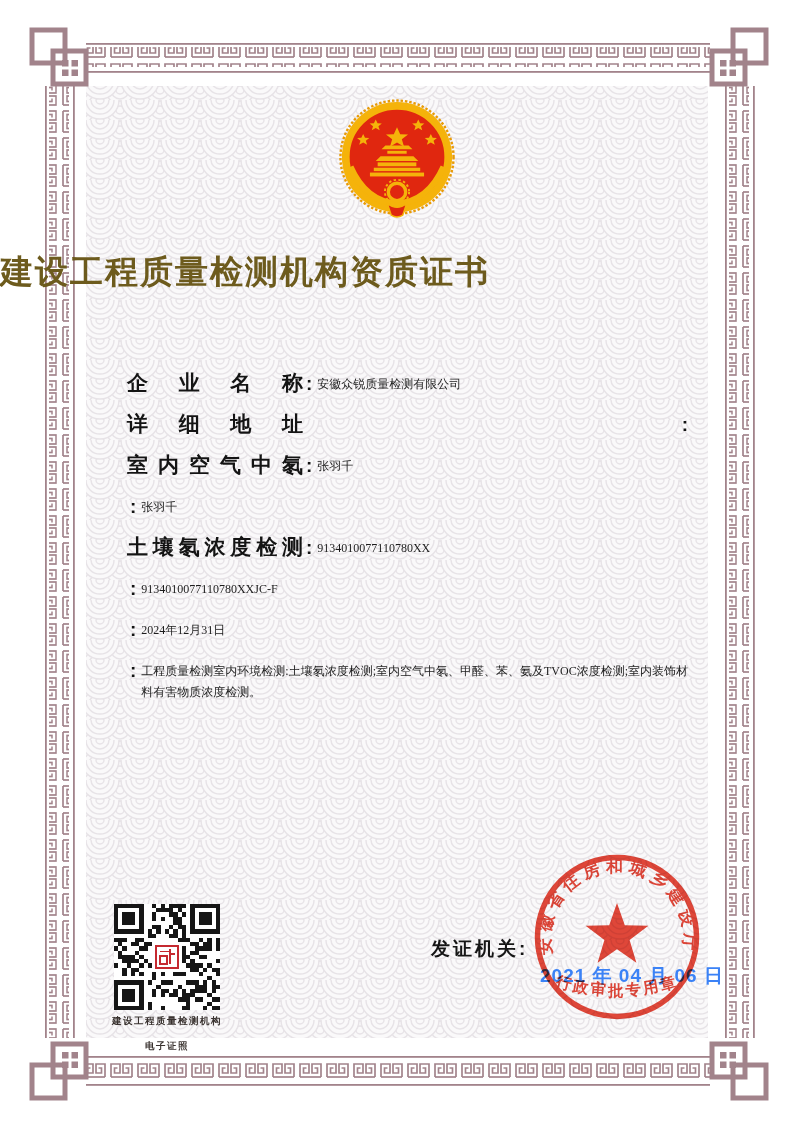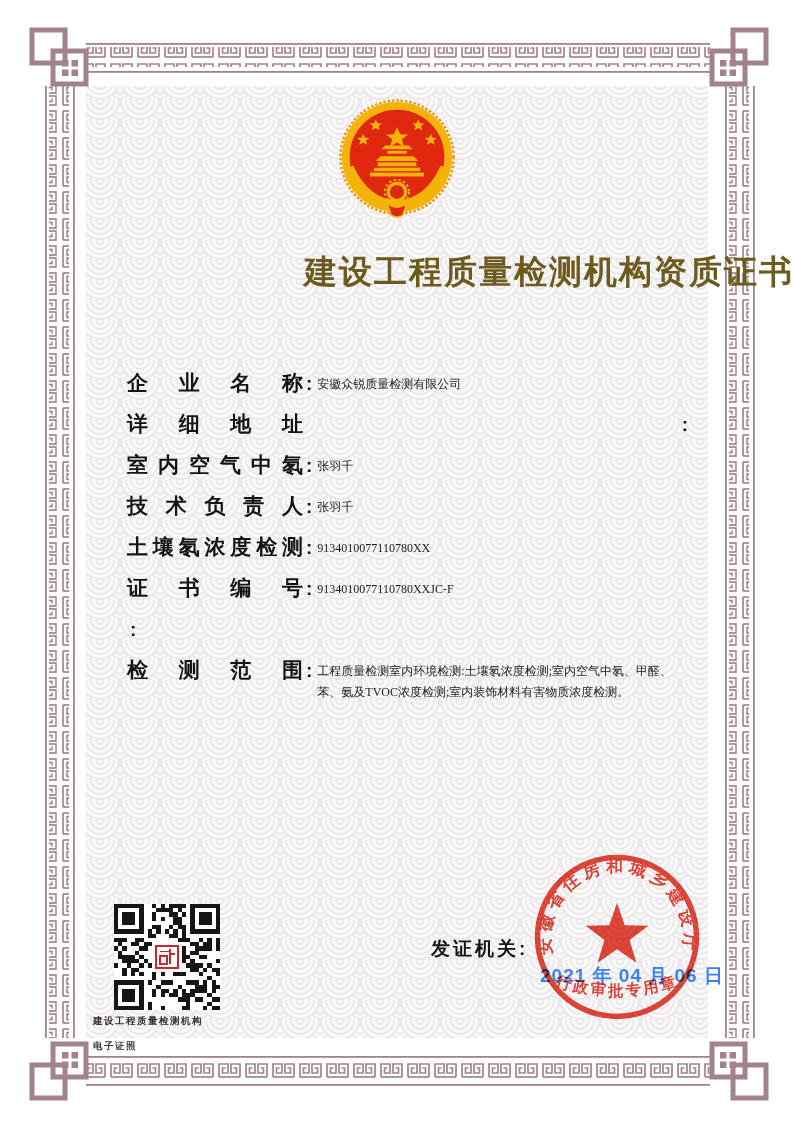--- a/index.html
+++ b/index.html
@@ -3,35 +3,35 @@
 <meta charset="utf-8">
 <style>
   html,body{margin:0;padding:0;}
   body{
     width:794px;height:1123px;position:relative;background:#ffffff;
     font-family:"Liberation Sans", sans-serif;overflow:hidden;
   }
   .frame-svg{position:absolute;left:0;top:0;width:794px;height:1123px;}
   .emblem{position:absolute;left:339px;top:97px;width:116px;height:126px;}
   .cert-title{
-    position:absolute;left:0;right:0;top:250px;text-align:right;
+    position:absolute;left:0;right:0;top:250px;text-align:left;
     font-size:33px;font-weight:bold;color:#6d5b1d;letter-spacing:2px;
   }
   .fields{position:absolute;left:127px;top:369px;width:566px;}
   .field-row{display:flex;align-items:flex-start;margin-bottom:11px;justify-content:space-between;}
   .field-label{
     width:176px;min-width:176px;font-size:21px;font-weight:bold;color:#141414;
     text-align:justify;text-align-last:justify;line-height:28px;
   }
   .field-colon{font-weight:bold;font-size:19px;line-height:30px;margin:0 5px 0 3px;color:#141414;}
   .field-value{
     flex:1;font-family:"Liberation Serif", serif;font-size:12px;line-height:21px;
     color:#1c1c1c;padding-top:5px;
   }
-  .qr-wrap{position:absolute;left:93px;top:904px;width:148px;text-align:left;}
+  .qr-wrap{position:absolute;left:93px;top:904px;width:148px;text-align:center;}
   .qr-svg{display:block;margin:0 auto;width:106px;height:106px;}
   .qr-caption{
     margin-top:5px;font-size:9.5px;line-height:13px;font-weight:bold;
     color:#39322f;letter-spacing:1.5px;font-family:"Liberation Serif", serif;
   }
   .issuer{
     position:absolute;left:431px;top:936px;font-size:19px;font-weight:bold;
     color:#161616;letter-spacing:3px;text-align:center;
   }
   .issue-date{
@@ -165,39 +165,37 @@
   <div class="field-row">
     <div class="field-label">详细地址</div>
     <div class="field-colon">:</div>
   </div>
   <div class="field-row">
     <div class="field-label">室内空气中氡</div>
     <div class="field-colon">:</div>
     <div class="field-value">张羽千</div>
   </div>
   <div class="field-row">
-    <div class="field-label">技术负责人</div>
     <div class="field-colon">:</div>
     <div class="field-value">张羽千</div>
   </div>
   <div class="field-row">
     <div class="field-label">土壤氡浓度检测</div>
     <div class="field-colon">:</div>
     <div class="field-value">9134010077110780XX</div>
   </div>
   <div class="field-row">
-    <div class="field-label">证书编号</div>
     <div class="field-colon">:</div>
     <div class="field-value">9134010077110780XXJC-F</div>
   </div>
   <div class="field-row">
     <div class="field-colon">:</div>
-  </div>
-  <div class="field-row">
-    <div class="field-label">检测范围</div>
+    <div class="field-value">2024年12月31日</div>
+  </div>
+  <div class="field-row">
     <div class="field-colon">:</div>
     <div class="field-value">工程质量检测室内环境检测:土壤氡浓度检测;室内空气中氡、甲醛、苯、氨及TVOC浓度检测;室内装饰材料有害物质浓度检测。</div>
   </div>
 </div>
 
 <div class="qr-wrap">
   <svg class="qr-svg" viewBox="0 0 25 25" shape-rendering="crispEdges" xmlns="http://www.w3.org/2000/svg">
     <rect x="0" y="0" width="25" height="25" fill="#ffffff"></rect>
     <g id="qr-mods" fill="#161616">
         <rect x="9" y="0" width="1" height="1"></rect>

